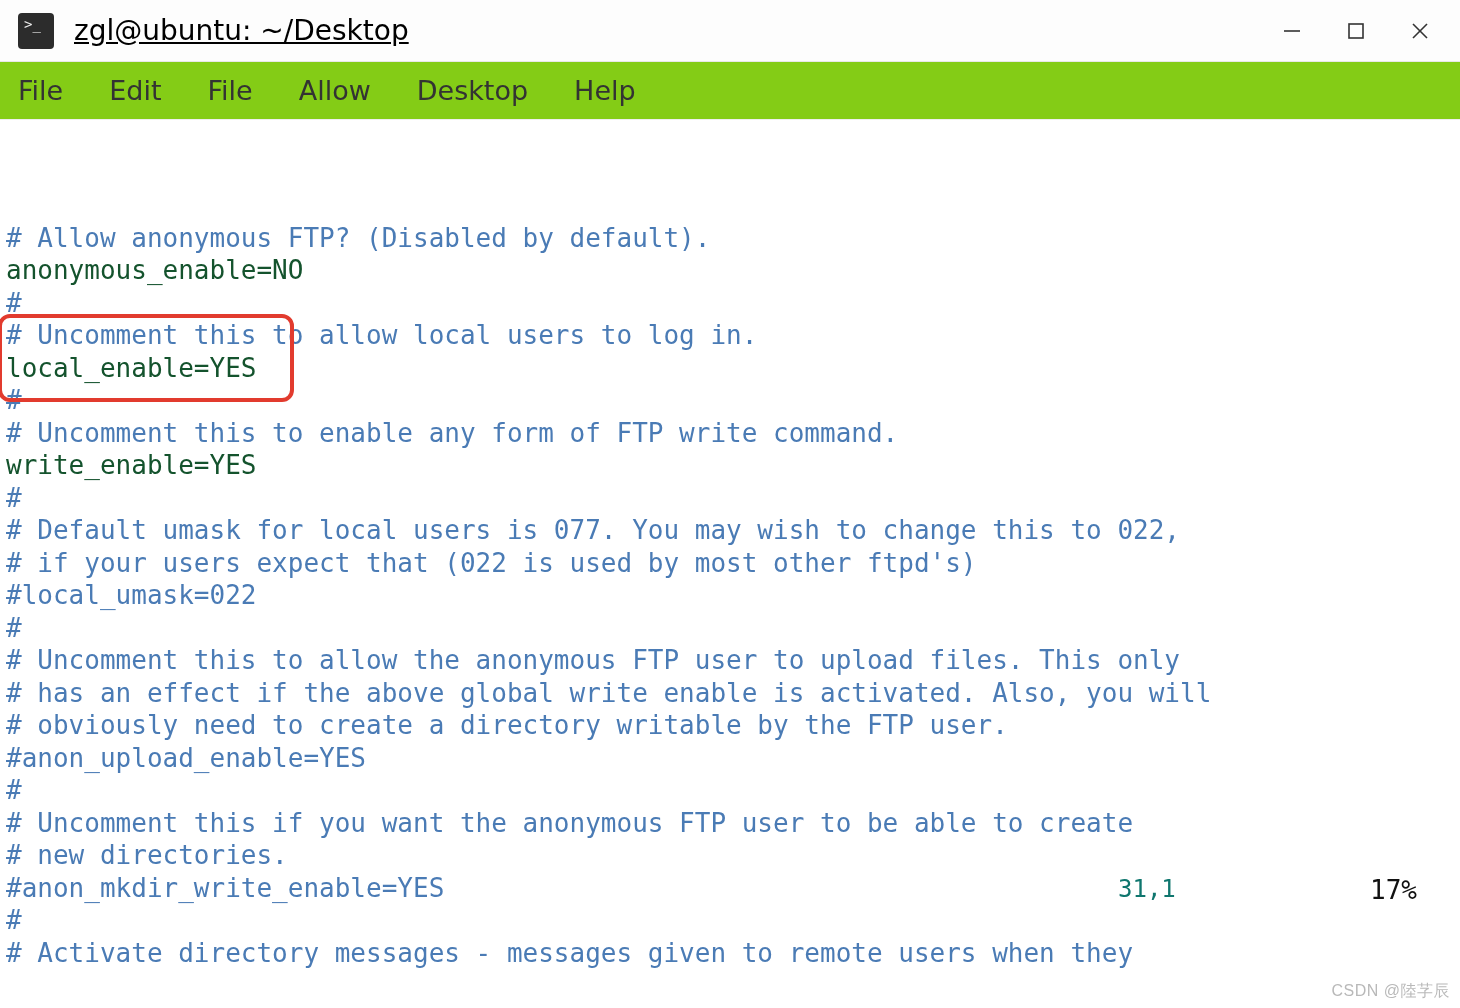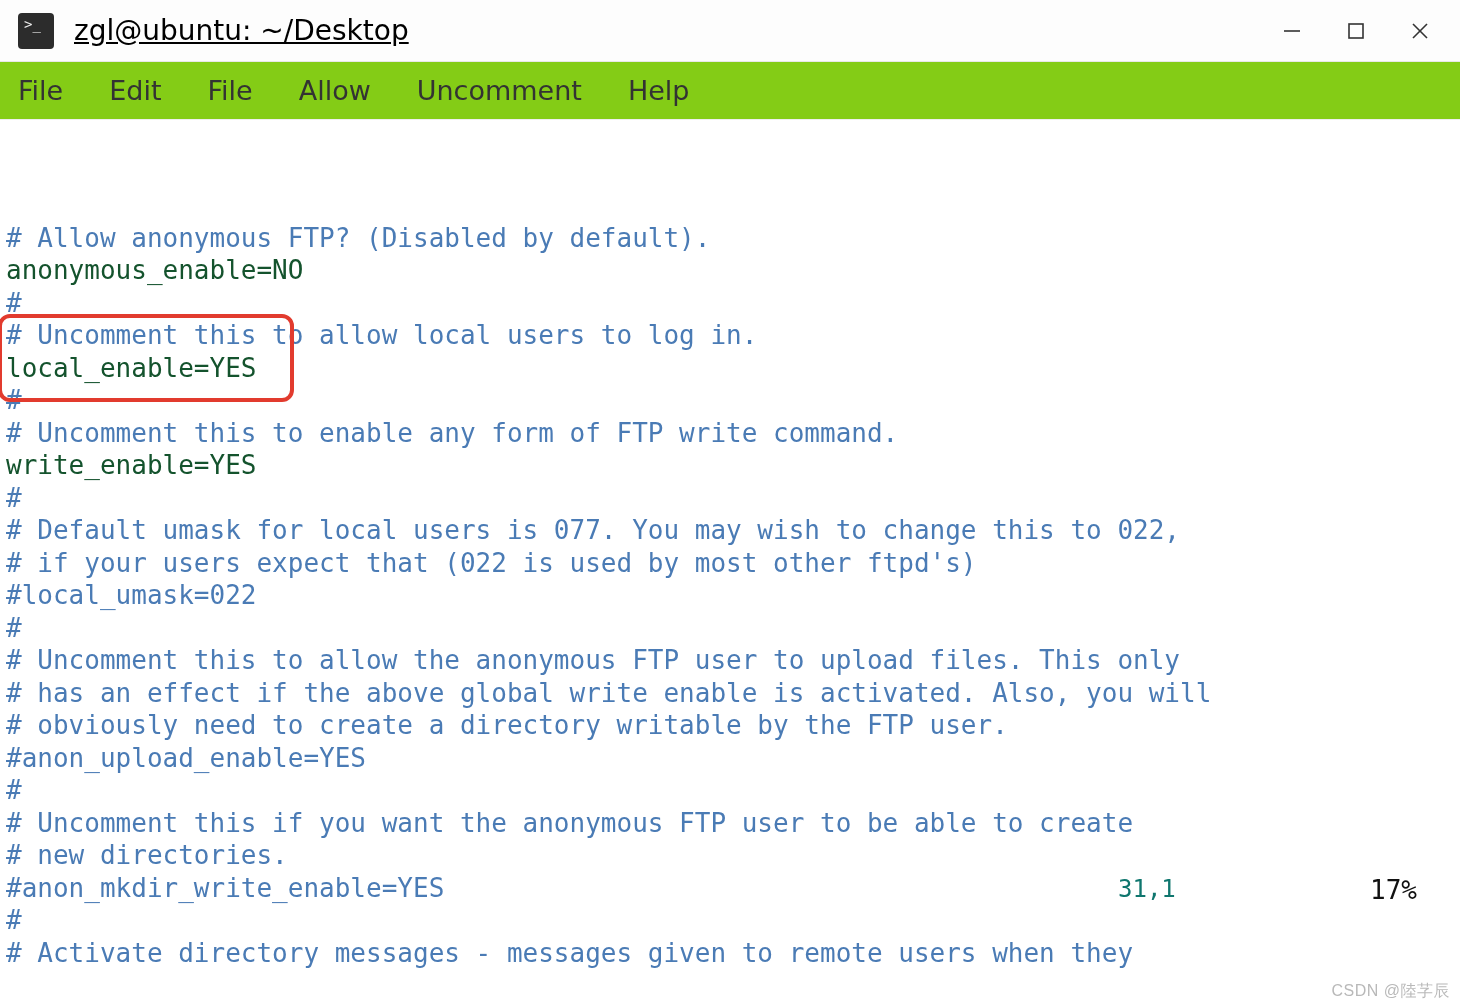--- a/index.html
+++ b/index.html
@@ -138,21 +138,21 @@
         </svg>
     </div>
   </div>
 </div>
 
 <div class="menubar">
   <span class="menu-item">File</span>
   <span class="menu-item">Edit</span>
   <span class="menu-item">File</span>
   <span class="menu-item">Allow</span>
-  <span class="menu-item">Uncomment</span>
+  <span class="menu-item">Desktop</span>
   <span class="menu-item">Help</span>
 </div>
 
 <div class="editor" id="editor">
   
   <div class="line comment"># Allow anonymous FTP? (Disabled by default).</div><div class="line plain">anonymous_enable=NO</div><div class="line comment">#</div><div class="line comment"># Uncomment this to allow local users to log in.</div><div class="line plain">local_enable=YES</div><div class="line comment">#</div><div class="line comment"># Uncomment this to enable any form of FTP write command.</div><div class="line plain">write_enable=YES</div><div class="line comment">#</div><div class="line comment"># Default umask for local users is 077. You may wish to change this to 022,</div><div class="line comment"># if your users expect that (022 is used by most other ftpd's)</div><div class="line comment">#local_umask=022</div><div class="line comment">#</div><div class="line comment"># Uncomment this to allow the anonymous FTP user to upload files. This only</div><div class="line comment"># has an effect if the above global write enable is activated. Also, you will</div><div class="line comment"># obviously need to create a directory writable by the FTP user.</div><div class="line comment">#anon_upload_enable=YES</div><div class="line comment">#</div><div class="line comment"># Uncomment this if you want the anonymous FTP user to be able to create</div><div class="line comment"># new directories.</div><div class="line comment">#anon_mkdir_write_enable=YES</div><div class="line comment">#</div><div class="line comment"># Activate directory messages - messages given to remote users when they</div><div class="highlight-box" id="highlight" style="top: 194px; left: -2px; width: 296px; height: 88px;"></div>
 </div>
 
 <div class="status-pos" id="status-pos" style="left: 1118px; top: 875px;">31,1</div>
 <div class="status-pct" id="status-pct" style="left: 1370px; top: 875px;">17%</div>

